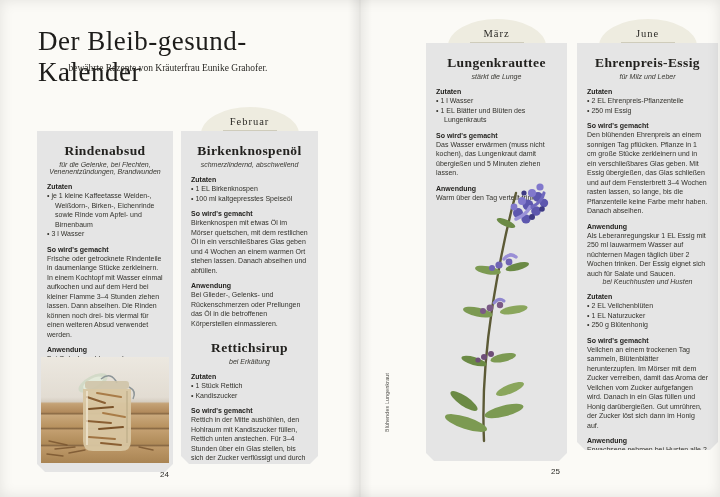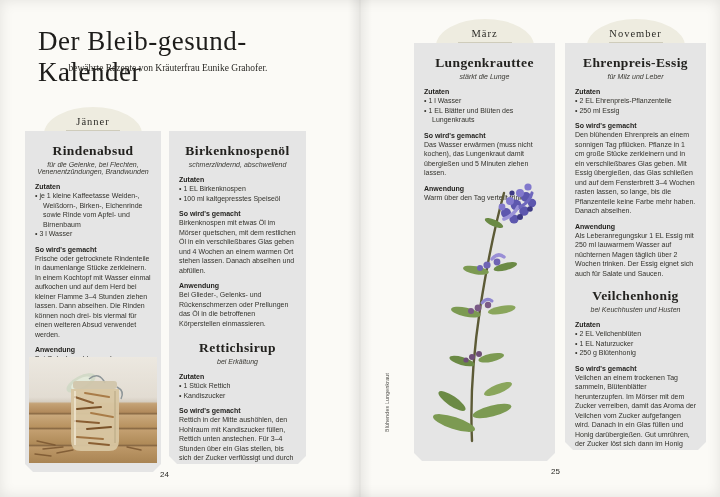--- a/index.html
+++ b/index.html
@@ -7,21 +7,21 @@
   .spread{position:absolute;inset:0;background:#fbfaf6;border-radius:29px;}
   .gutter{position:absolute;left:348px;top:0;width:24px;height:497px;
     background:linear-gradient(to right,rgba(0,0,0,0),rgba(0,0,0,0.07) 45%,rgba(0,0,0,0.10) 50%,rgba(0,0,0,0.06) 55%,rgba(0,0,0,0));pointer-events:none;}
   .edge-shade{position:absolute;inset:0;box-shadow:inset 0 0 14px rgba(0,0,0,0.10);pointer-events:none;}
 
   .book-title{position:absolute;left:38px;top:26px;width:300px;
     font-family:"Liberation Serif",serif;font-size:27px;font-weight:400;color:#1d1c1a;letter-spacing:0.5px;}
   .book-subtitle{position:absolute;left:18px;top:62px;width:300px;text-align:center;
     font-family:"Liberation Serif",serif;font-size:9.5px;color:#2a2925;line-height:12px;}
 
-  .card{position:absolute;}
+  .card{position:absolute;margin-left:12px;}
   .card-arch{position:absolute;top:0;left:50%;transform:translateX(-50%);
     width:98px;height:27px;background:#eeece0;
     border-radius:49px 49px 0 0 / 27px 27px 0 0;text-align:center;}
   .month-label{font-family:"Liberation Serif",serif;font-size:10.5px;color:#2c2b27;
     letter-spacing:1px;margin-top:9px;}
   .month-rule{width:54px;height:1px;background:#cfccbb;margin:3px auto 0;}
   .card-body{position:absolute;top:24px;left:0;right:0;bottom:0;background:#e5e5e5;
     clip-path:polygon(0 0,100% 0,100% calc(100% - 8px),calc(100% - 8px) 100%,8px 100%,0 calc(100% - 8px));
     padding:10px 10px 8px;box-sizing:border-box;}
   .recipe-title{font-family:"Liberation Serif",serif;font-size:13.5px;font-weight:700;
@@ -53,24 +53,20 @@
 <body>
 
 <div class="spread">
 
   <div class="book-title">Der Bleib-gesund-Kalender</div>
   <div class="book-subtitle">
     <div>bewährte Rezepte von Kräuterfrau Eunike Grahofer.</div>
   </div>
 
   <div class="card" style="left:25px;top:107px;width:136px;height:365px;">
-    <div class="card-arch">
-      <div class="month-label">Jänner</div>
-      <div class="month-rule"></div>
-    </div>
     <div class="card-body">
       <div class="recipe-title">Rindenabsud</div>
       <div class="recipe-sub">für die Gelenke, bei Flechten, Venenentzündungen, Brandwunden</div>
       <div class="sec-head">Zutaten</div>
       <ul class="ing">
         <li>je 1 kleine Kaffeetasse Weiden-, Weißdorn-, Birken-, Eichenrinde sowie Rinde vom Apfel- und Birnenbaum</li>
         <li>3 l Wasser</li>
       </ul>
       <div class="sec-head">So wird's gemacht</div>
       <div class="body-text">Frische oder getrocknete Rindenteile in daumenlange Stücke zerkleinern. In einem Kochtopf mit Wasser einmal aufkochen und auf dem Herd bei kleiner Flamme 3–4 Stunden ziehen lassen. Dann abseihen. Die Rinden können noch drei- bis viermal für einen weiteren Absud verwendet werden.</div>
@@ -110,20 +106,24 @@
 
           <path d="M46 34 v54" stroke="#f3ead6" stroke-width="2" opacity="0.7"></path>
           <path d="M86 34 v52" stroke="#b9a884" stroke-width="1.5" opacity="0.7"></path>
           <path d="M88 30 q8 4 4 12" fill="none" stroke="#8e9698" stroke-width="1.4"></path>
         </svg>
       </div>
     </div>
   </div>
 
   <div class="card" style="left:169px;top:107px;width:137px;height:357px;">
+    <div class="card-arch">
+      <div class="month-label">Februar</div>
+      <div class="month-rule"></div>
+    </div>
     <div class="card-body">
       <div class="recipe-title">Birkenknospenöl</div>
       <div class="recipe-sub">schmerzlindernd, abschwellend</div>
       <div class="sec-head">Zutaten</div>
       <ul class="ing">
         <li>1 EL Birkenknospen</li>
         <li>100 ml kaltgepresstes Speiseöl</li>
       </ul>
       <div class="sec-head">So wird's gemacht</div>
       <div class="body-text">Birkenknospen mit etwas Öl im Mörser quetschen, mit dem restlichen Öl in ein verschließbares Glas geben und 4 Wochen an einem warmen Ort stehen lassen. Danach abseihen und abfüllen.</div>
@@ -228,37 +228,36 @@
           <path d="M76 40 q10 -4 14 -12" stroke="#9a92d8" stroke-width="3.6" fill="none" stroke-linecap="round"></path>
           <path d="M92 28 q10 -5 12 -14" stroke="#6f68bd" stroke-width="3.2" fill="none" stroke-linecap="round"></path>
           <ellipse cx="66" cy="44" rx="10" ry="3.4" transform="rotate(24 66 44)" fill="#6b8a45"></ellipse>
         </g>
       </svg>
     </div>
   </div>
 
   <div class="card" style="left:565px;top:19px;width:141px;height:431px;">
     <div class="card-arch">
-      <div class="month-label">November</div>
+      <div class="month-label">June</div>
       <div class="month-rule"></div>
     </div>
     <div class="card-body">
       <div class="recipe-title">Ehrenpreis-Essig</div>
       <div class="recipe-sub">für Milz und Leber</div>
       <div class="sec-head">Zutaten</div>
       <ul class="ing">
         <li>2 EL Ehrenpreis-Pflanzenteile</li>
         <li>250 ml Essig</li>
       </ul>
       <div class="sec-head">So wird's gemacht</div>
       <div class="body-text">Den blühenden Ehrenpreis an einem sonnigen Tag pflücken. Pflanze in 1 cm große Stücke zerkleinern und in ein verschließbares Glas geben. Mit Essig übergießen, das Glas schließen und auf dem Fensterbrett 3–4 Wochen rasten lassen, so lange, bis die Pflanzenteile keine Farbe mehr haben. Danach abseihen.</div>
       <div class="sec-head">Anwendung</div>
       <div class="body-text">Als Leberanregungskur 1 EL Essig mit 250 ml lauwarmem Wasser auf nüchternen Magen täglich über 2 Wochen trinken. Der Essig eignet sich auch für Salate und Saucen.</div>
 
-      <div class="recipe-title" style="margin-top:10px;">Veilchenhonig</div>
       <div class="recipe-sub">bei Keuchhusten und Husten</div>
       <div class="sec-head">Zutaten</div>
       <ul class="ing">
         <li>2 EL Veilchenblüten</li>
         <li>1 EL Naturzucker</li>
         <li>250 g Blütenhonig</li>
       </ul>
       <div class="sec-head">So wird's gemacht</div>
       <div class="body-text">Veilchen an einem trockenen Tag sammeln, Blütenblätter herunterzupfen. Im Mörser mit dem Zucker verreiben, damit das Aroma der Veilchen vom Zucker aufgefangen wird. Danach in ein Glas füllen und Honig darübergießen. Gut umrühren, der Zucker löst sich dann im Honig auf.</div>
       <div class="sec-head">Anwendung</div>

